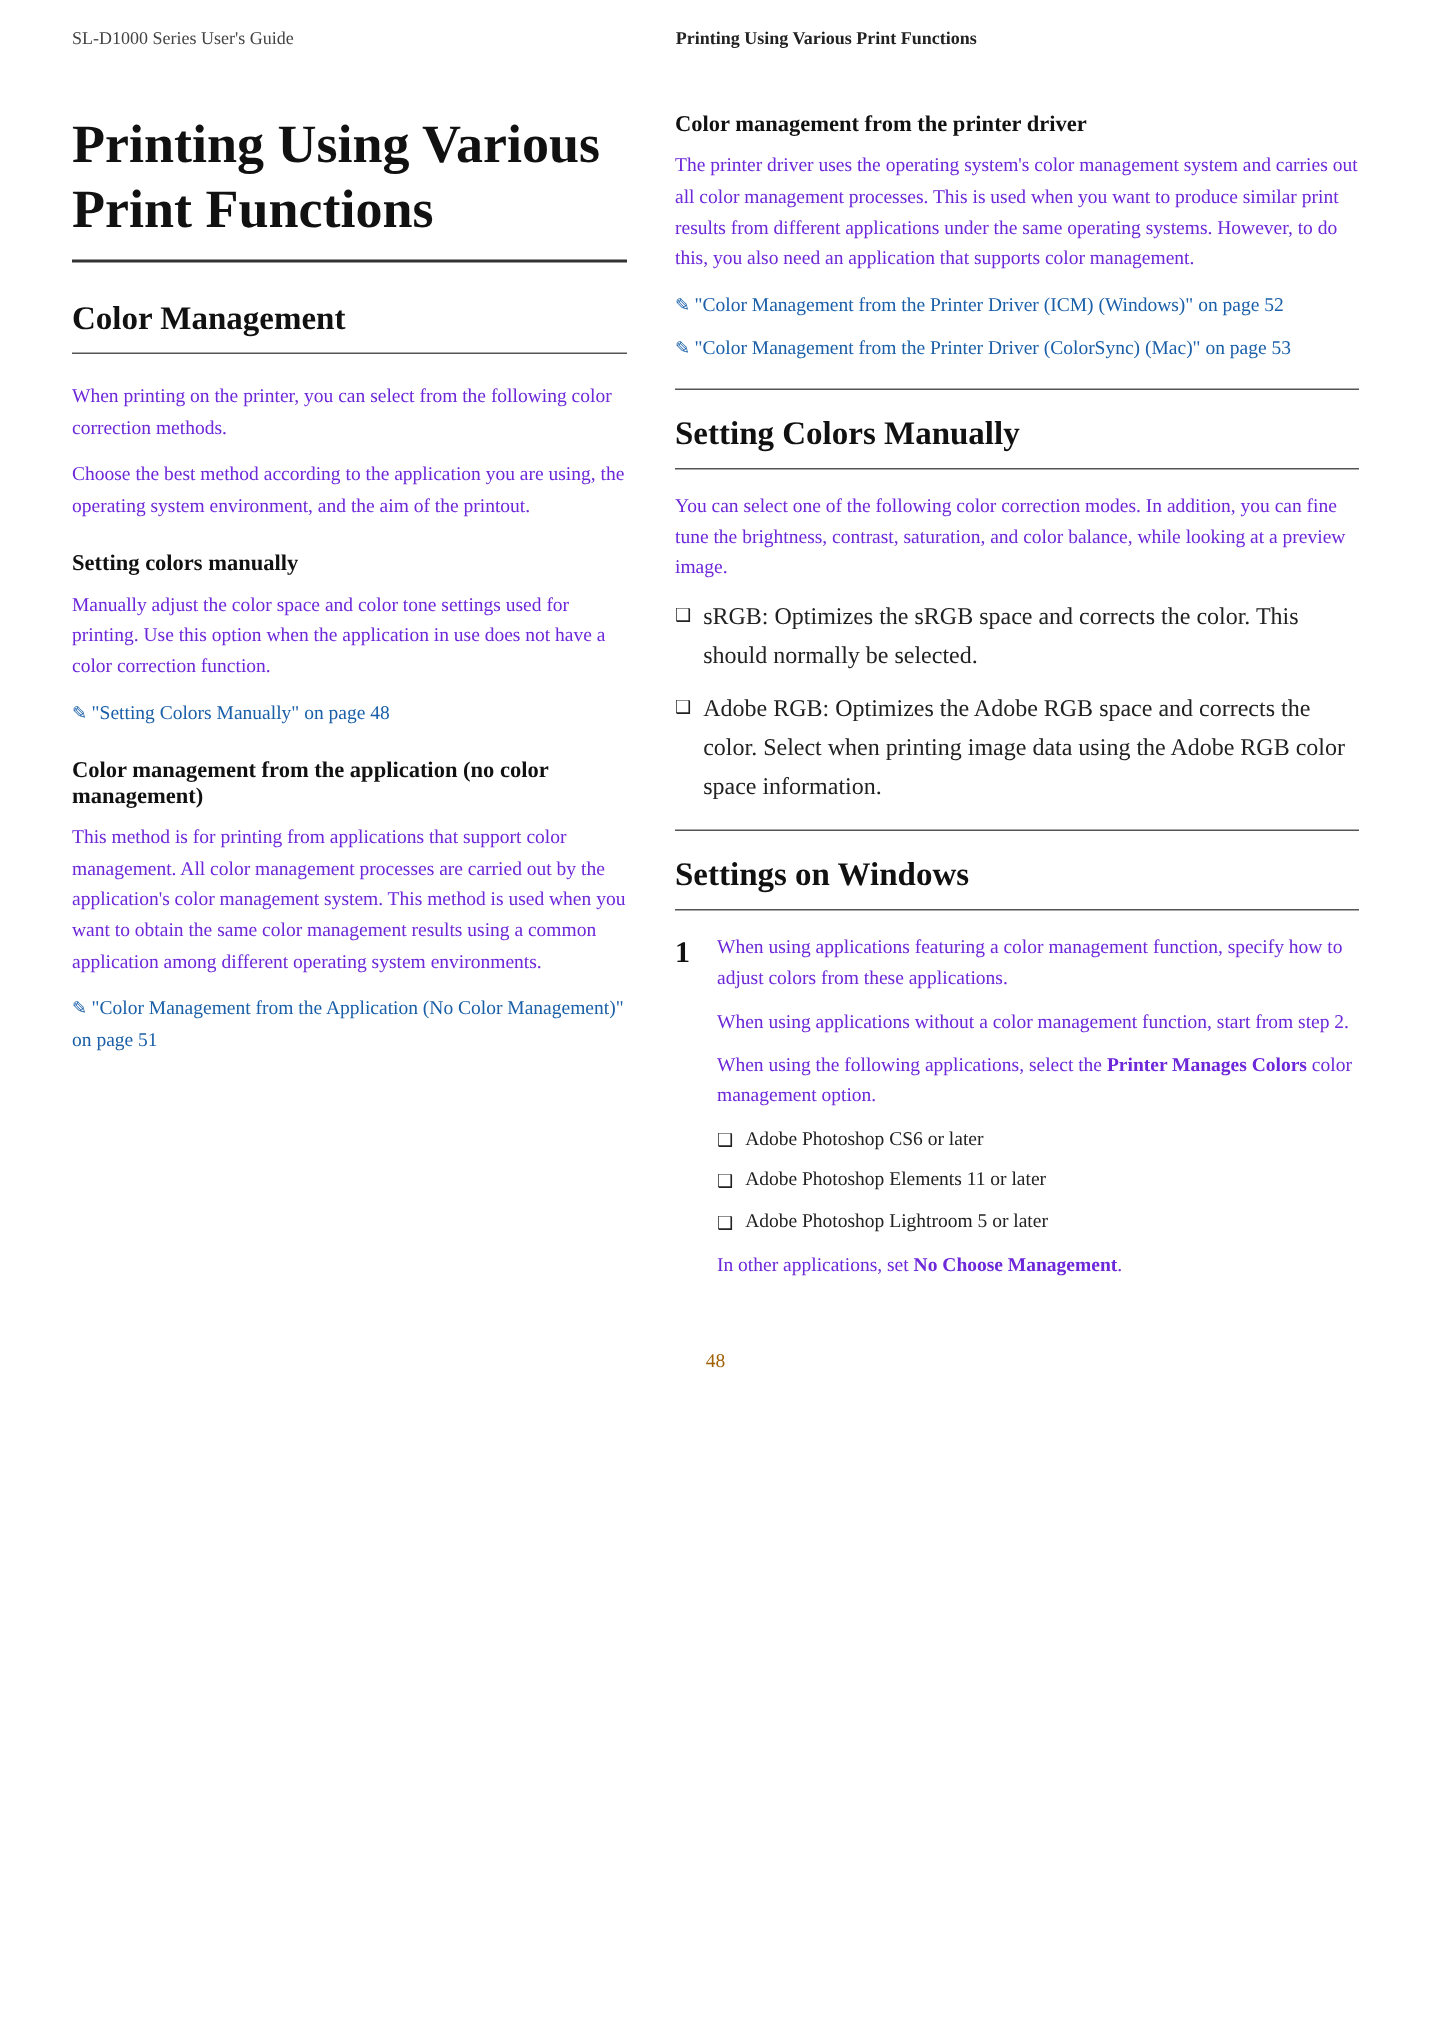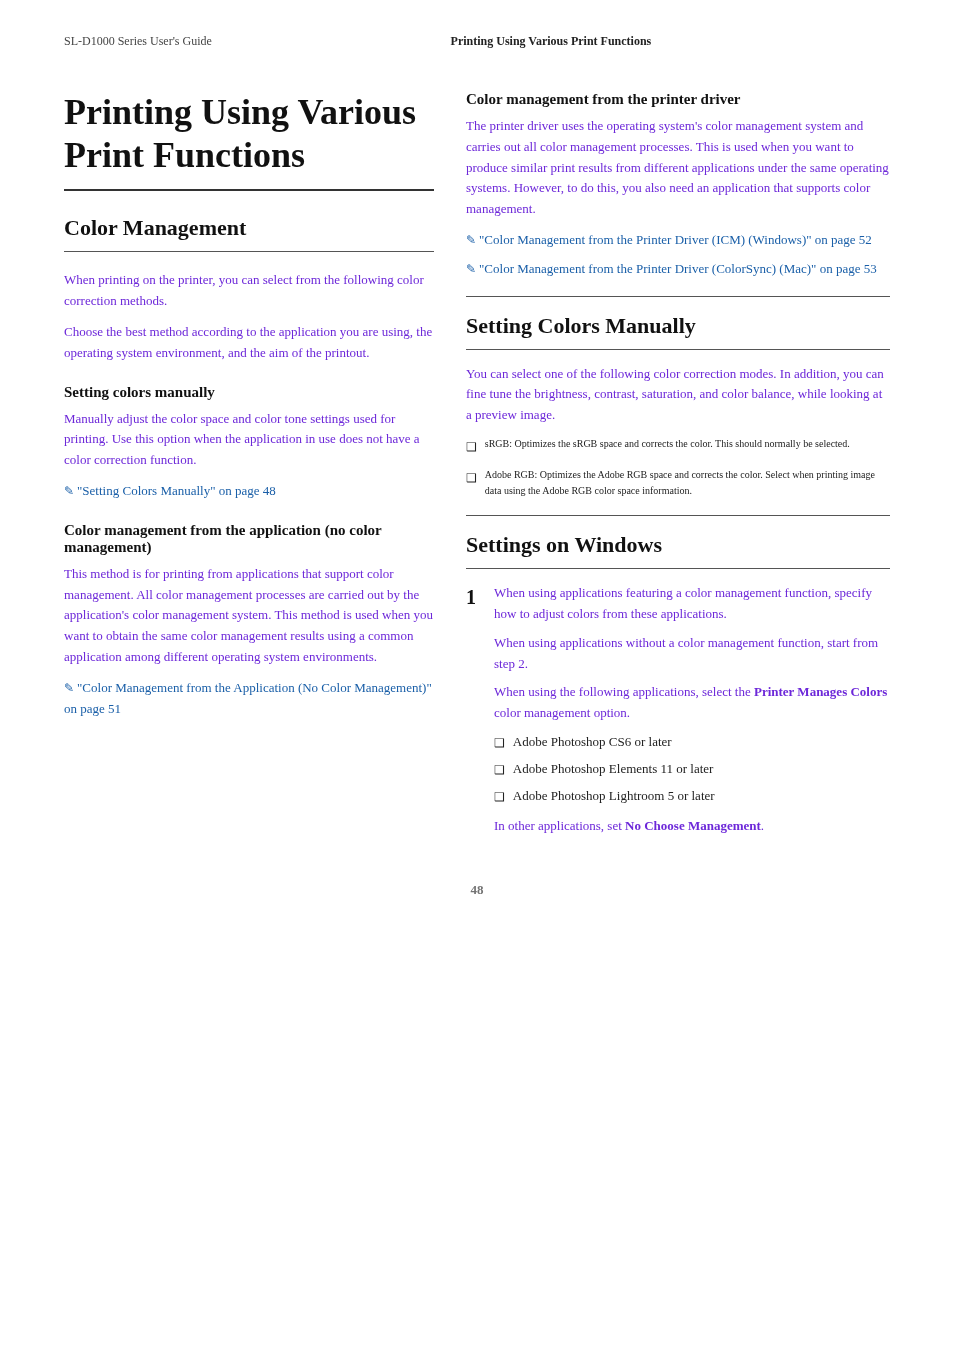--- a/index.html
+++ b/index.html
@@ -9,21 +9,21 @@
       color: #222;
       background: #fff;
       width: 954px;
       min-height: 1350px;
     }
     .page {
       width: 954px;
       min-height: 1350px;
       background: #fff;
       position: relative;
-      padding: 16px;
+      padding: 0;
     }
     
     .page-header {
       display: flex;
       justify-content: space-between;
       align-items: center;
       padding: 18px 48px 10px 48px;
       border-bottom: none;
     }
     .header-left {
@@ -111,21 +111,21 @@
     }
     
     .bullet-list {
       list-style: none;
       margin: 10px 0;
       padding: 0;
     }
     .bullet-list li {
       display: flex;
       align-items: flex-start;
-      font-size: 10px;
+      font-size: 16px;
       line-height: 1.6;
       margin-bottom: 10px;
       color: #222;
     }
     .bullet-list li::before {
       content: '❑';
       margin-right: 8px;
       font-size: 12px;
       margin-top: 2px;
       flex-shrink: 0;
@@ -170,22 +170,21 @@
       margin-right: 8px;
       font-size: 12px;
       margin-top: 2px;
       flex-shrink: 0;
     }
     
     .page-footer {
       text-align: center;
       padding: 24px 0 16px 0;
       font-size: 13px;
-      color: #737373;
-      font-weight: bold;
+      color: #a16207;
     }
     .bold-inline {
       font-weight: bold;
     }
     .right-top-section {
       margin-top: 32px;
     }
   </style>
 </head>
 <body>

